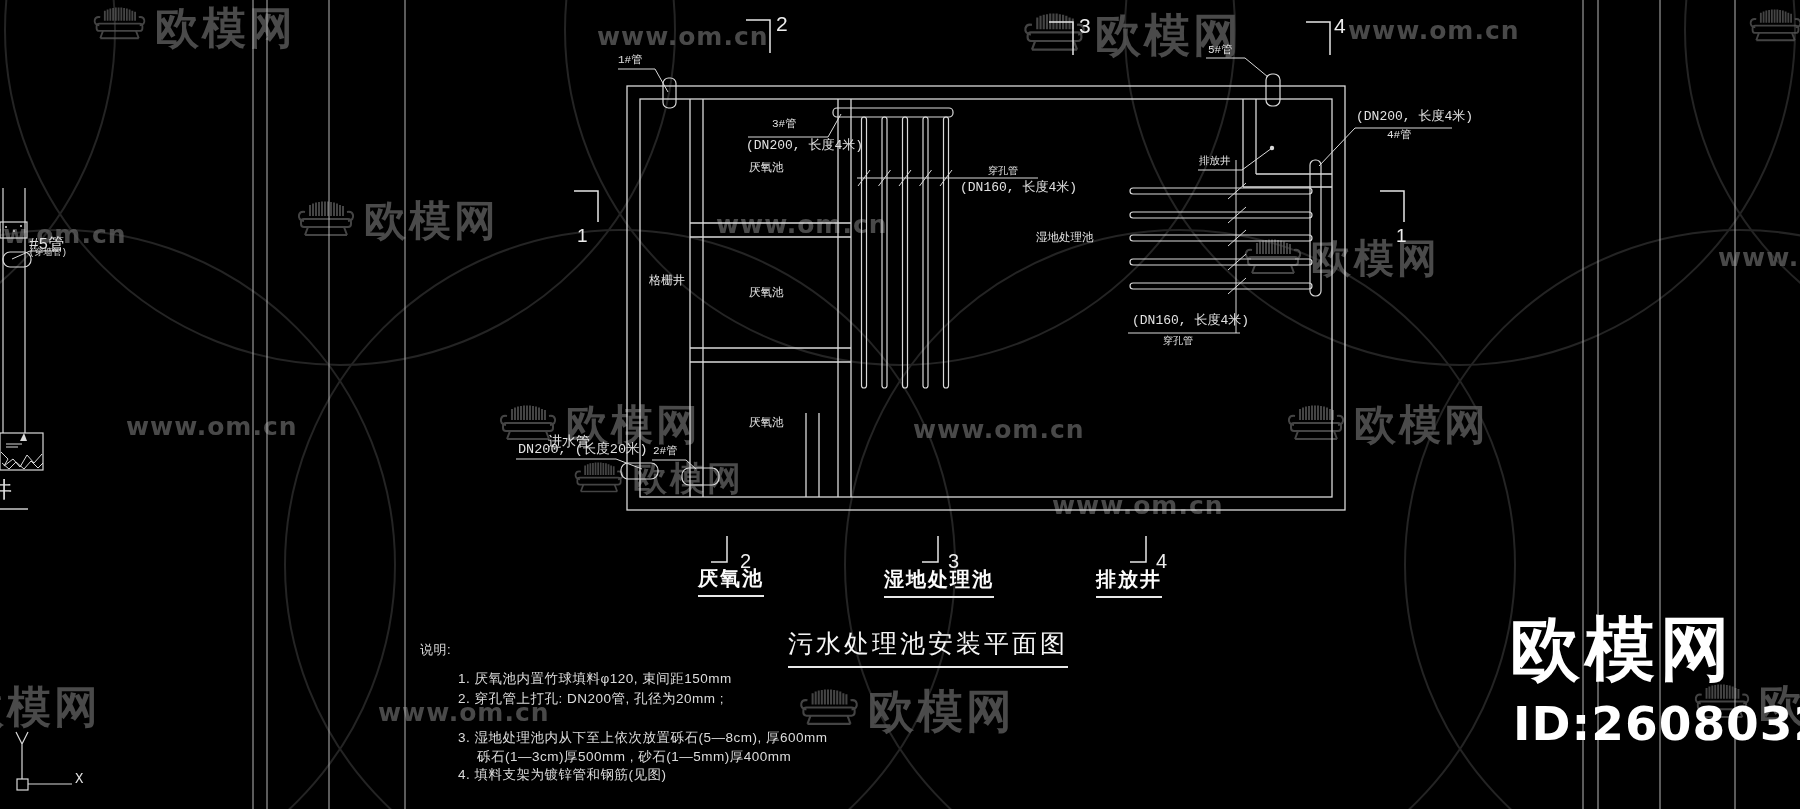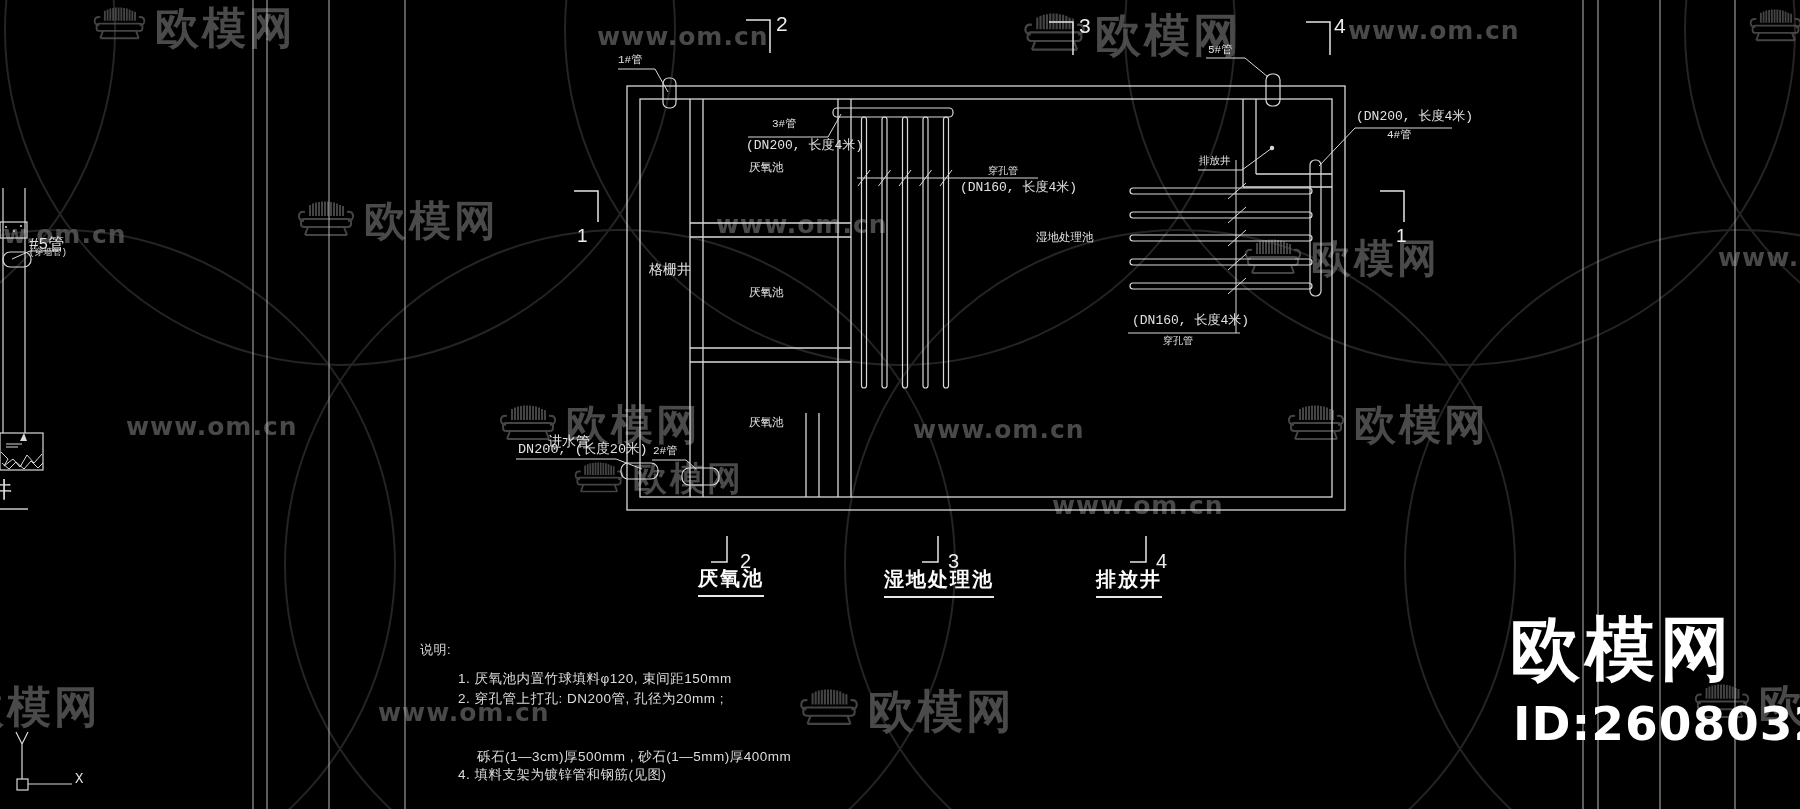--- a/index.html
+++ b/index.html
@@ -218,21 +218,21 @@
   <div class="digit" style="left:577px;top:226px;font-size:19px">1</div>
   <div class="digit" style="left:1396px;top:226px;font-size:19px">1</div>
   <div class="digit" style="left:740px;top:551px;font-size:20px">2</div>
   <div class="digit" style="left:948px;top:551px;font-size:20px">3</div>
   <div class="digit" style="left:1156px;top:551px;font-size:20px">4</div>
 
   <div class="lab" style="left:618px;top:54px;font-size:11px">1#管</div>
   <div class="lab" style="left:1208px;top:44px;font-size:11px">5#管</div>
   <div class="lab" style="left:772px;top:118px;font-size:11px">3#管</div>
   <div class="lab" style="left:746px;top:139px;font-size:13px">(DN200, 长度4米)</div>
-  <div class="lab" style="left:649px;top:263px;font-size:14px">格栅井</div>
+  <div class="lab" style="left:649px;top:275px;font-size:12px">格栅井</div>
   <div class="lab" style="left:749px;top:162px;font-size:11.5px">厌氧池</div>
   <div class="lab" style="left:749px;top:287px;font-size:11.5px">厌氧池</div>
   <div class="lab" style="left:749px;top:417px;font-size:11.5px">厌氧池</div>
   <div class="lab" style="left:988px;top:166px;font-size:10px">穿孔管</div>
   <div class="lab" style="left:960px;top:181px;font-size:13px">(DN160, 长度4米)</div>
   <div class="lab" style="left:1036px;top:232px;font-size:11.5px">湿地处理池</div>
   <div class="lab" style="left:1199px;top:156px;font-size:10.5px">排放井</div>
   <div class="lab" style="left:1356px;top:110px;font-size:13px">(DN200, 长度4米)</div>
   <div class="lab" style="left:1387px;top:129px;font-size:11px">4#管</div>
   <div class="lab" style="left:1132px;top:314px;font-size:13px">(DN160, 长度4米)</div>
@@ -242,23 +242,25 @@
   <div class="lab" style="left:518px;top:443px;font-size:13.5px">DN200, (长度20米)</div>
   <div class="lab" style="left:29px;top:237px;font-size:16px">#5管</div>
   <div class="lab" style="left:29px;top:249px;font-size:9px">(穿墙管)</div>
   <div class="lab" style="left:-10px;top:480px;font-size:22px">井</div>
   <div class="lab" style="left:75px;top:772px;font-size:14px">X</div>
 
   <div class="ulab" style="left:698px;top:565px">厌氧池</div>
   <div class="ulab" style="left:884px;top:566px">湿地处理池</div>
   <div class="ulab" style="left:1096px;top:566px">排放井</div>
 
+  <div class="title" style="left:788px;top:627px">污水处理池安装平面图</div>
 
   <div class="note" style="left:420px;top:641px;font-size:13px">说明:</div>
   <div class="note" style="left:458px;top:670px">1. 厌氧池内置竹球填料φ120, 束间距150mm</div>
   <div class="note" style="left:458px;top:690px">2. 穿孔管上打孔: DN200管, 孔径为20mm ;</div>
+  <div class="note" style="left:458px;top:729px">3. 湿地处理池内从下至上依次放置砾石(5—8cm), 厚600mm</div>
   <div class="note" style="left:477px;top:748px">砾石(1—3cm)厚500mm , 砂石(1—5mm)厚400mm</div>
   <div class="note" style="left:458px;top:766px">4. 填料支架为镀锌管和钢筋(见图)</div>
 
   <div class="logo-brand" style="left:1510px;top:614px">欧模网</div>
   <div class="logo-id" style="left:1513px;top:700px">ID:2608032</div>
 
 </div>
 
 </body></html>

